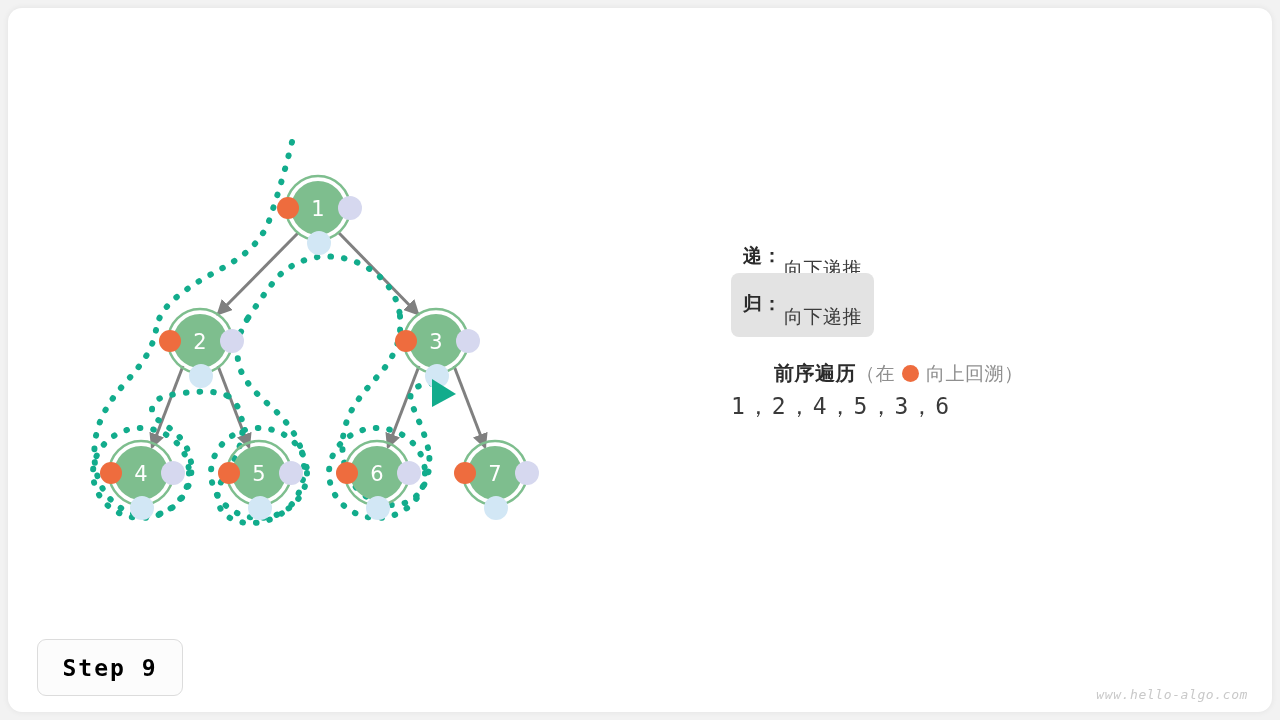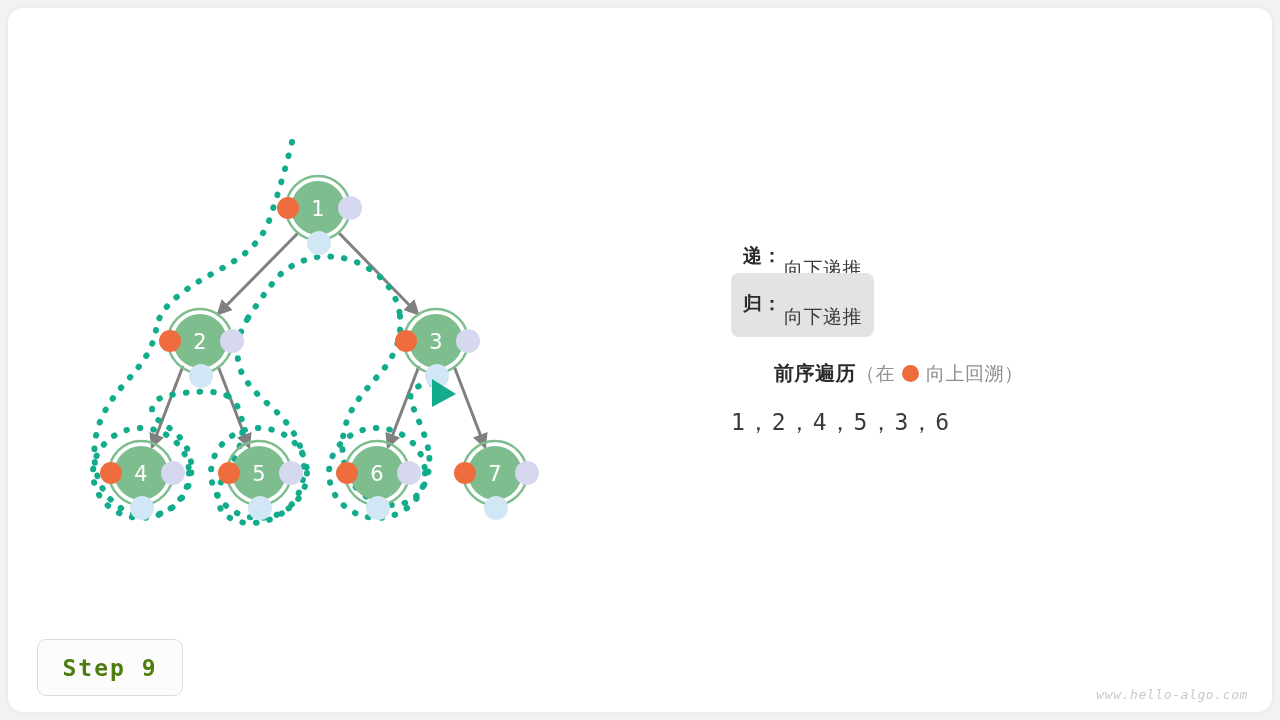--- a/index.html
+++ b/index.html
@@ -99,21 +99,21 @@
   .note-dot {
     display: inline-block;
     width: 17px;
     height: 17px;
     border-radius: 50%;
     background: #ee6c3e;
     margin: 0 7px;
     vertical-align: middle;
   }
   .order-seq {
-    margin-top: 20px;
+    margin-top: 4px;
     font-family: "DejaVu Sans Mono", "Liberation Mono", monospace;
     font-size: 23px;
     color: #3a3a3a;
     letter-spacing: 2px;
   }
   
   #step-badge {
     position: absolute;
     left: 37px;
     top: 639px;
@@ -121,21 +121,21 @@
     height: 55px;
     border: 1px solid #dcdcdc;
     border-radius: 9px;
     background: #fcfcfc;
     display: flex;
     align-items: center;
     justify-content: center;
     font-family: "DejaVu Sans Mono", "Liberation Mono", monospace;
     font-size: 23px;
     font-weight: bold;
-    color: #4d7c0f;
+    color: #000000;
     letter-spacing: 2px;
   }
   #watermark {
     position: absolute;
     right: 32px;
     bottom: 18px;
     font-family: "DejaVu Sans Mono", "Liberation Mono", monospace;
     font-size: 13px;
     color: #c9c9c9;
     letter-spacing: 0.6px;

